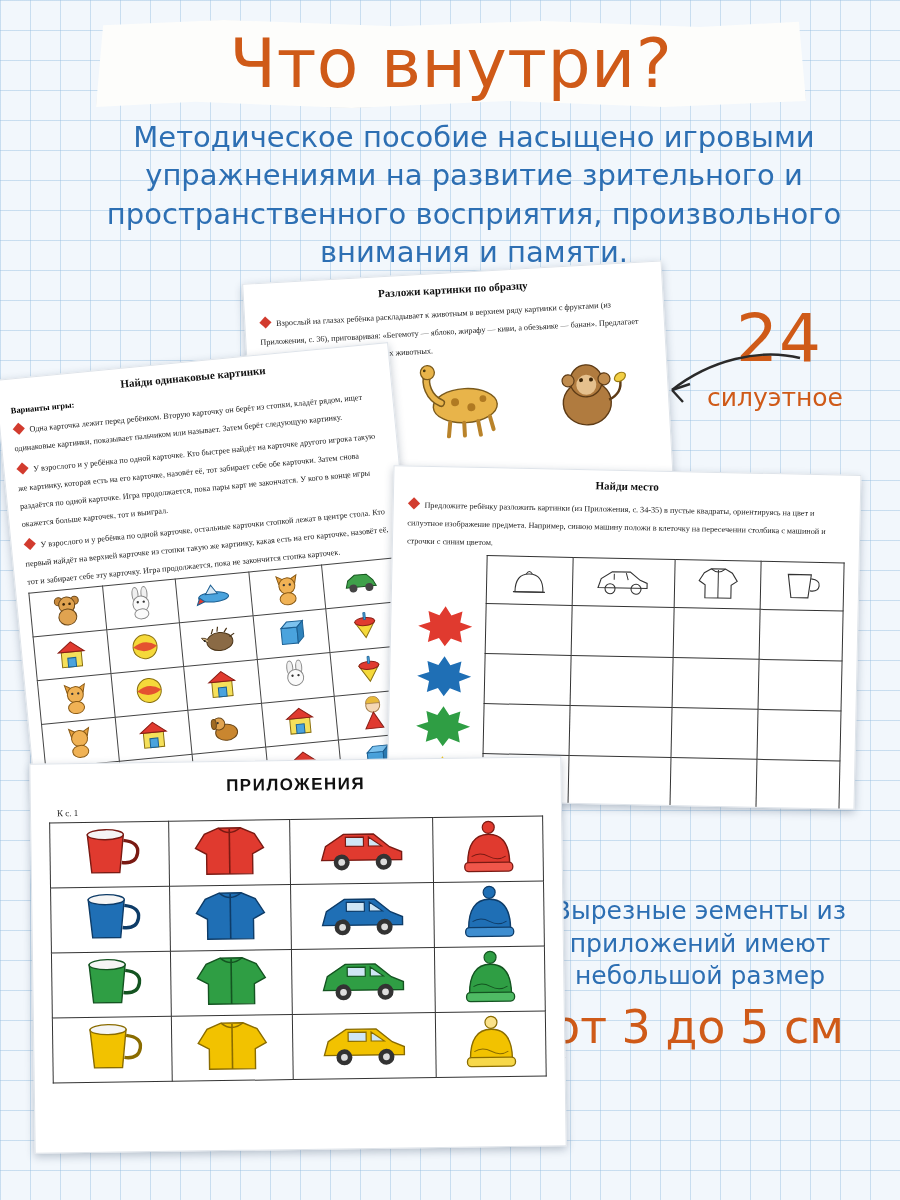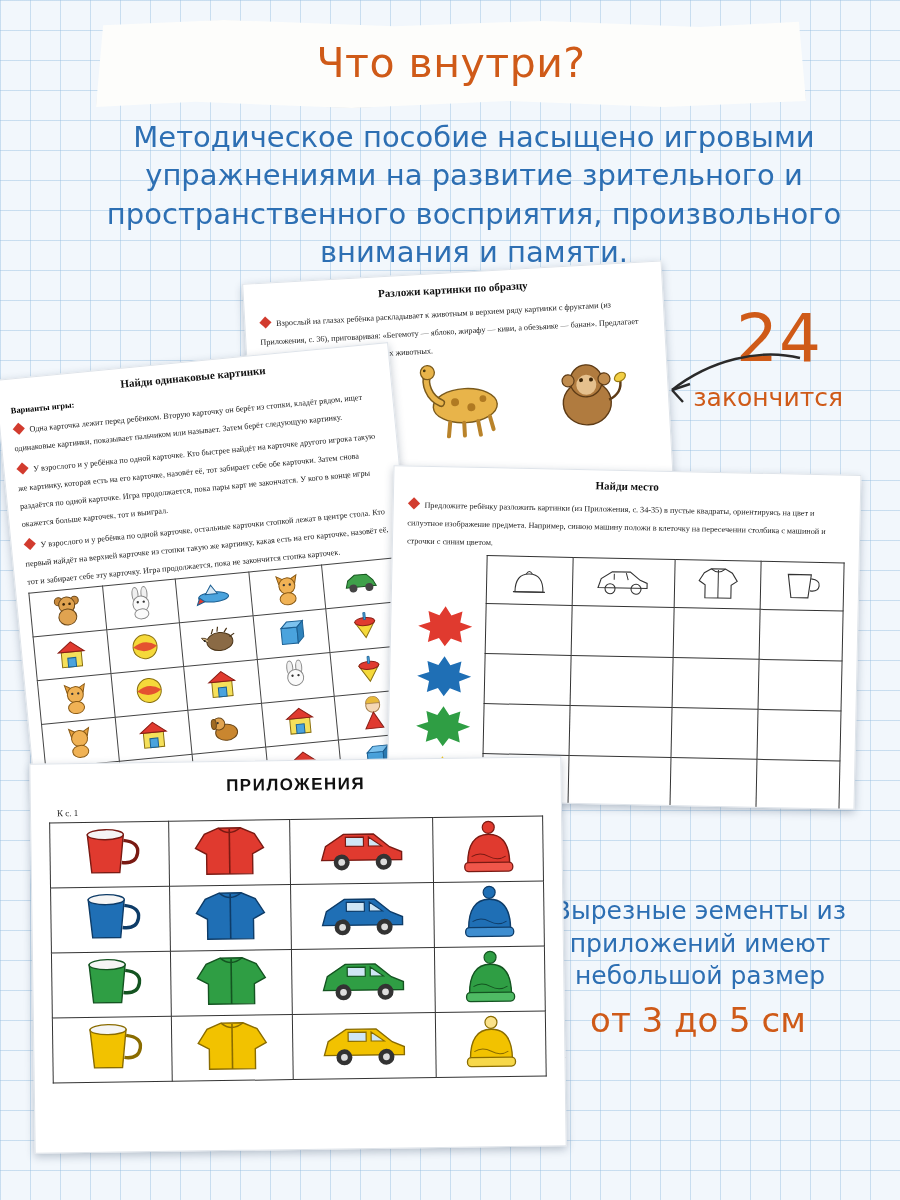--- a/index.html
+++ b/index.html
@@ -23,21 +23,21 @@
     width: 710px; height: 88px;
     background: #fdfdfb;
     box-shadow: 0 2px 5px rgba(0,0,0,0.12);
     clip-path: polygon(1% 6%, 18% 0%, 42% 7%, 63% 1%, 85% 8%, 99% 2%, 100% 92%, 80% 99%, 58% 92%, 36% 100%, 14% 93%, 0% 99%);
   }
   .tape-title {
     position: absolute;
     left: 96px; top: 22px;
     width: 710px; height: 82px;
     display: flex; align-items: center; justify-content: center;
-    font-size: 41px;
+    font-size: 68px;
     color: #cf5a18;
     font-family: "DejaVu Sans", sans-serif;
     letter-spacing: 0.5px;
   }
 
   .subtitle {
     position: absolute;
     left: 60px; top: 118px;
     width: 780px;
     text-align: center;
@@ -76,21 +76,21 @@
     font-size: 25px;
     line-height: 1.3;
     font-family: "DejaVu Sans", sans-serif;
   }
   .note-size {
     position: absolute;
     right: 52px; top: 1000px;
     width: 300px;
     text-align: center;
     color: #cf5a18;
-    font-size: 34px;
+    font-size: 46px;
     font-family: "DejaVu Sans", sans-serif;
   }
   .arrow-2 { position:absolute; right: 330px; top: 1040px; width: 130px; height: 80px; }
 
   
   .sheet {
     position: absolute;
     background: #ffffff;
     box-shadow: 0 3px 9px rgba(30,50,80,0.28);
     border: 1px solid #dfe4ea;
@@ -161,21 +161,21 @@
   .pgnum { text-align:center; font-size:7px; color:#555; margin-top:2px; }
 </style>
 </head>
 <body>
 
 <div class="tape"></div>
 <div class="tape-title">Что внутри?</div>
 <div class="subtitle">Методическое пособие насыщено игровыми упражнениями на развитие зрительного и пространственного восприятия, произвольного внимания и памяти.</div>
 
 <div class="count-big">24</div>
-<div class="count-label">закончится</div>
+<div class="count-label">силуэтное</div>
 <svg class="arrow-1" viewBox="0 0 160 80">
   <path d="M150,20 C110,10 60,22 22,52" stroke="#2a2a2a" stroke-width="2.4" fill="none"></path>
   <path d="M22,52 L40,46 M22,52 L33,64" stroke="#2a2a2a" stroke-width="2.4" fill="none"></path>
 </svg>
 
 <div class="note-cut">Вырезные эементы из приложений имеют небольшой размер</div>
 <div class="note-size">от 3 до 5 см</div>
 <svg class="arrow-2" viewBox="0 0 130 80">
   <path d="M125,18 C100,8 50,22 12,48" stroke="#2a2a2a" stroke-width="2.4" fill="none"></path>
   <path d="M12,48 L31,44 M12,48 L24,60" stroke="#2a2a2a" stroke-width="2.4" fill="none"></path>

